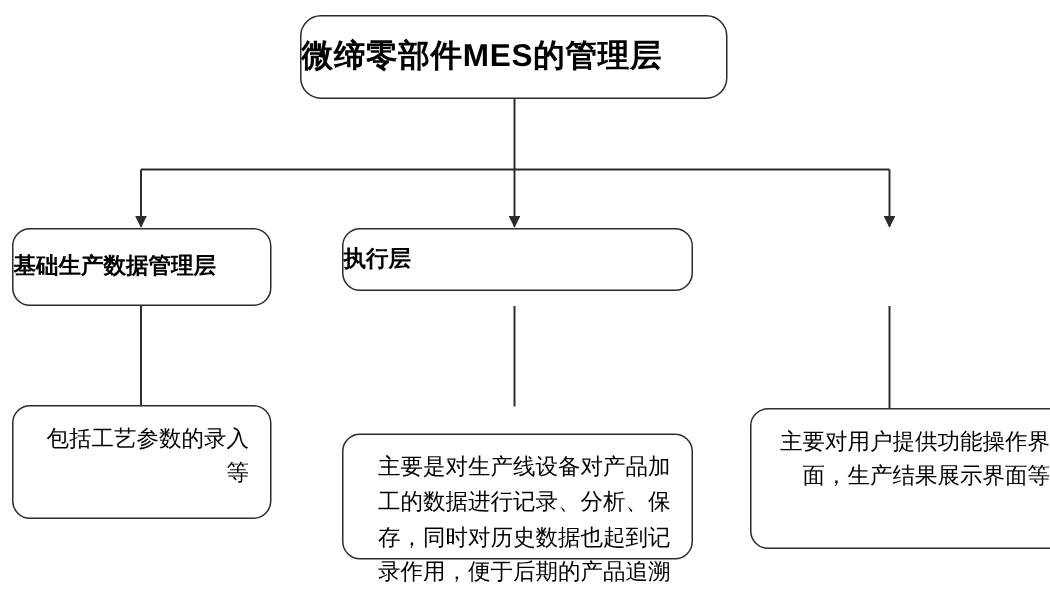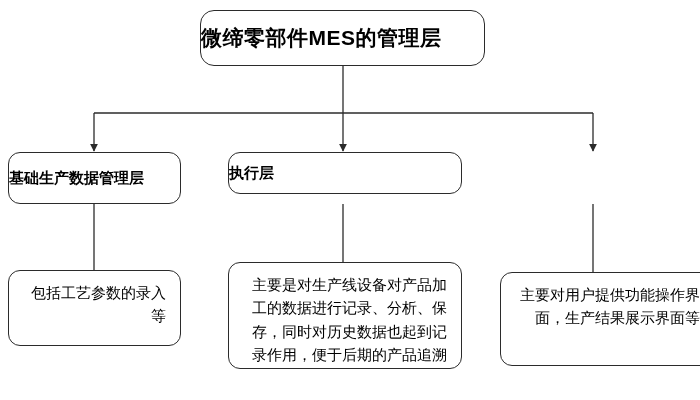--- a/index.html
+++ b/index.html
@@ -92,23 +92,23 @@
     line-height: 1.55;
   }
   #node-detail-0 {
     left: 8px;
     top: 270px;
     width: 173px;
     height: 76px;
   }
   #node-detail-1 {
     left: 228px;
-    top: 262px;
+    top: 289px;
     width: 234px;
-    height: 107px;
+    height: 84px;
   }
   #node-detail-2 {
     left: 500px;
     top: 272px;
     width: 215px;
     height: 94px;
   }
 </style>
 </head>
 <body>

